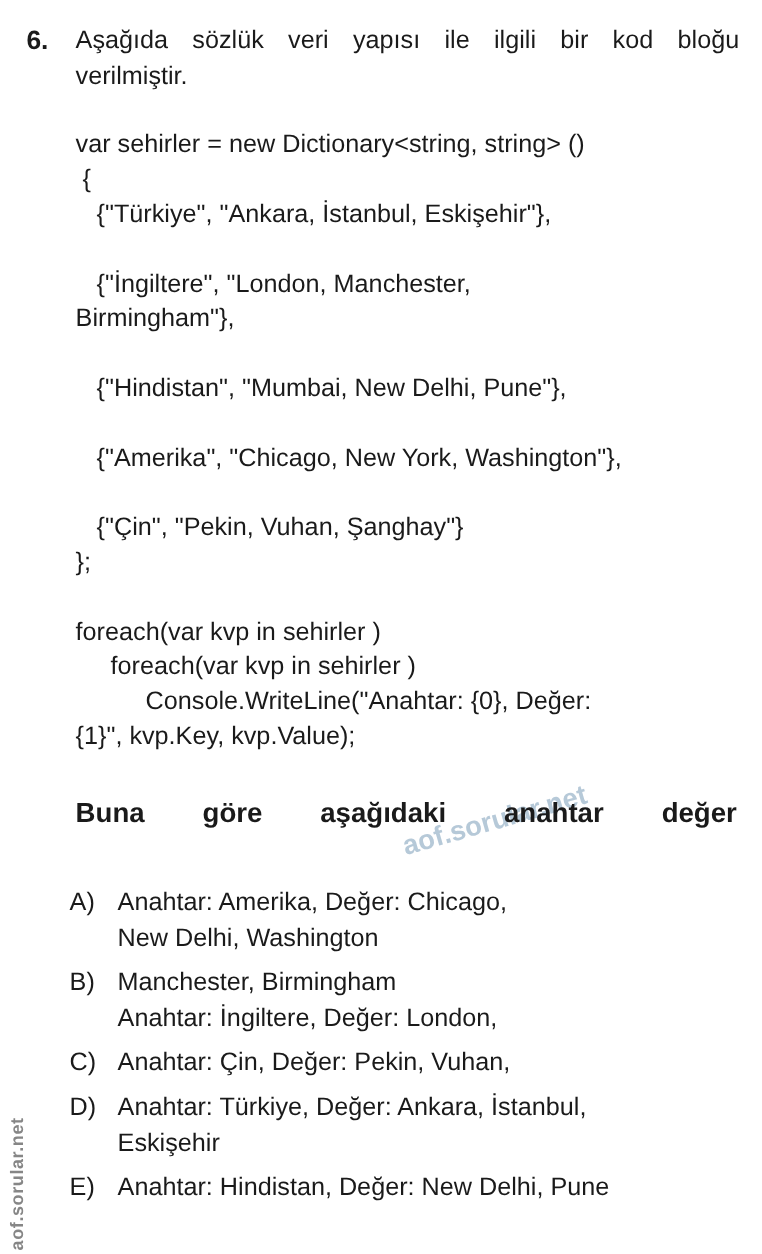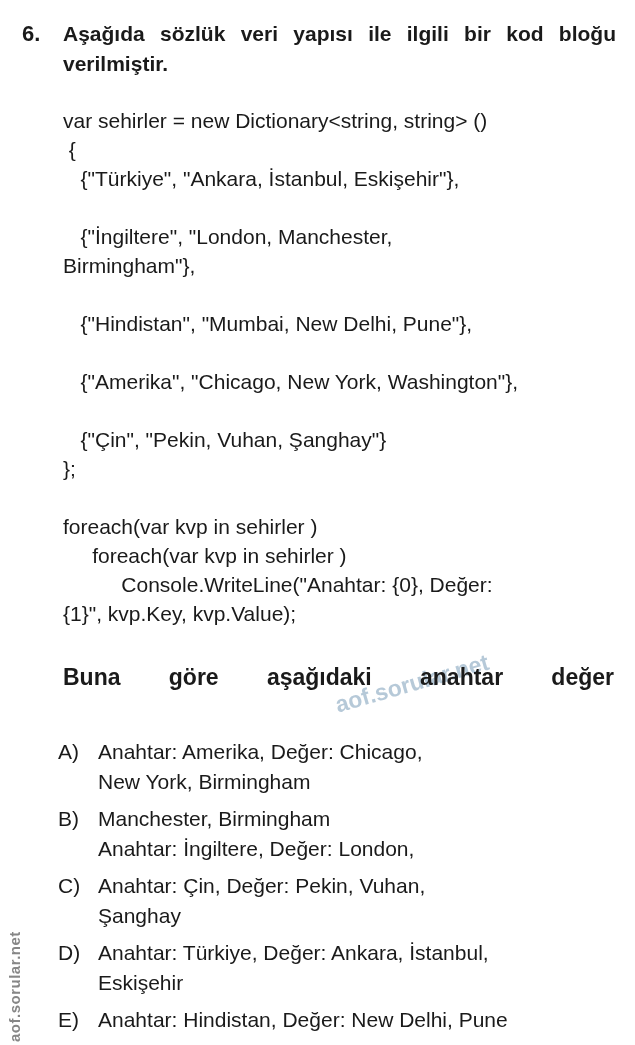--- a/index.html
+++ b/index.html
@@ -21,21 +21,21 @@
     display: flex;
     font-size: 21px;
     line-height: 30px;
   }
   .q-number {
     width: 41px;
     flex: 0 0 41px;
     font-weight: 700;
     font-size: 22px;
   }
-  .intro-text { flex: 1 1 auto; font-weight: bold; }
+  .intro-text { flex: 1 1 auto; }
   .justify-last { text-align: justify; text-align-last: justify; }
 
   
   .code-block {
     position: absolute;
     top: 106px; left: 63px;
     width: 556px;
     font-size: 21px;
     line-height: 29px;
   }
@@ -139,35 +139,34 @@
 
   <div class="prompt">
     <div class="justify-last">Buna göre aşağıdaki anahtar değer</div>
   </div>
 
   <div class="options">
       <div class="option-row">
         <div class="option-letter">A)</div>
         <div class="option-text">
           <div>Anahtar: Amerika, Değer: Chicago,</div>
-          <div>New York, Birmingham</div>
+          <div>New Delhi, Washington</div>
         </div>
       </div>
       <div class="option-row">
         <div class="option-letter">B)</div>
         <div class="option-text">
           <div>Manchester, Birmingham</div>
           <div>Anahtar: İngiltere, Değer: London,</div>
         </div>
       </div>
       <div class="option-row">
         <div class="option-letter">C)</div>
         <div class="option-text">
           <div>Anahtar: Çin, Değer: Pekin, Vuhan,</div>
-          <div>Şanghay</div>
         </div>
       </div>
       <div class="option-row">
         <div class="option-letter">D)</div>
         <div class="option-text">
           <div>Anahtar: Türkiye, Değer: Ankara, İstanbul,</div>
           <div>Eskişehir</div>
         </div>
       </div>
       <div class="option-row">

